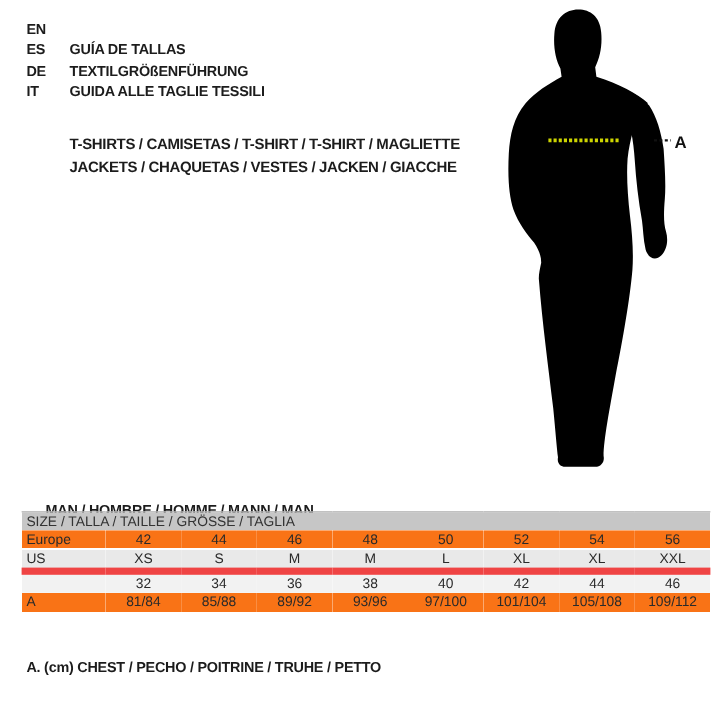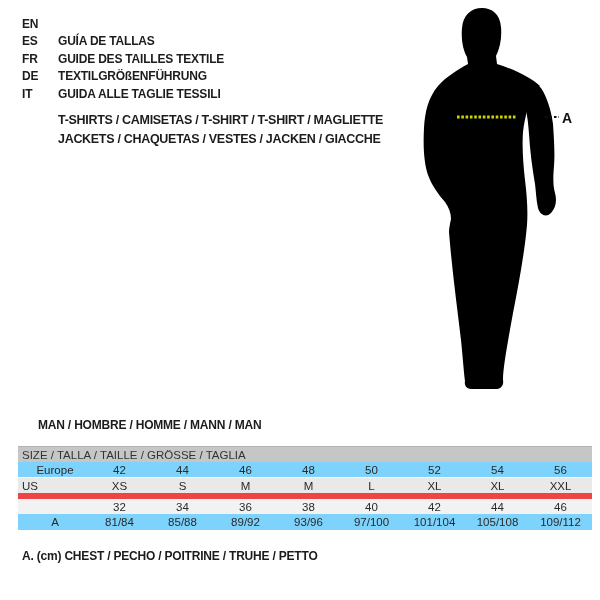--- a/index.html
+++ b/index.html
@@ -23,50 +23,46 @@
   
   .figure-wrap { position:absolute; left:405px; top:0; width:195px; height:395px; }
   .figure-wrap svg { display:block; width:195px; height:395px; }
   .a-label { font-family:"Liberation Sans", sans-serif; font-weight:bold; font-size:14px; fill:#111; }
 
   
   .section-title { position:absolute; left:38px; top:418px;
                    font-weight:bold; font-size:12px; letter-spacing:-0.2px; }
 
   
-  .size-table { position:absolute; left:18px; top:446px; width:574px;
+  .size-table { position:absolute; left:18px; top:426px; width:574px;
                 border-collapse:collapse; table-layout:fixed;
                 font-size:11.5px; color:#2a2a2a; }
   .size-table td { padding:0; height:15px; text-align:center; overflow:hidden; white-space:nowrap; }
   .size-table td.lbl { text-align:left; padding-left:4px; }
   .size-table tr.hdr td { background:#c6c6c6; border-top:1px solid #b2b2b2;
                           text-align:left; padding-left:4px; height:15px; color:#333; }
-  .size-table tr.r0 td, .size-table tr.r3 td { background:#7dd3fc;text-align:center; }
+  .size-table tr.r0 td, .size-table tr.r3 td { background:#f97316; }
   .size-table tr.r1 td { background:#e9e9e9; border-top:1px solid #ffffff; }
   .size-table tr.r2 td { background:#f2f2f2; border-top:6px solid #ef4444; }
   .size-table tr.r3 td { height:16px; }
 
   
   .footnote { position:absolute; left:22px; top:549px;
               font-weight:bold; font-size:12px; letter-spacing:-0.2px; }
 </style>
 </head>
 <body>
 
 <div class="lang-block">
   <div class="lang-row">
     <span class="lang-code">EN</span>
   </div>
   <div class="lang-row">
     <span class="lang-code">ES</span>
     <span class="lang-label">GUÍA DE TALLAS</span>
-  </div>
-  <div class="lang-row">
-    <span class="lang-code">FR</span>
-    <span class="lang-label">GUIDE DES TAILLES TEXTILE</span>
   </div>
   <div class="lang-row">
     <span class="lang-code">DE</span>
     <span class="lang-label">TEXTILGRÖßENFÜHRUNG</span>
   </div>
   <div class="lang-row">
     <span class="lang-code">IT</span>
     <span class="lang-label">GUIDA ALLE TAGLIE TESSILI</span>
   </div>
 </div>

